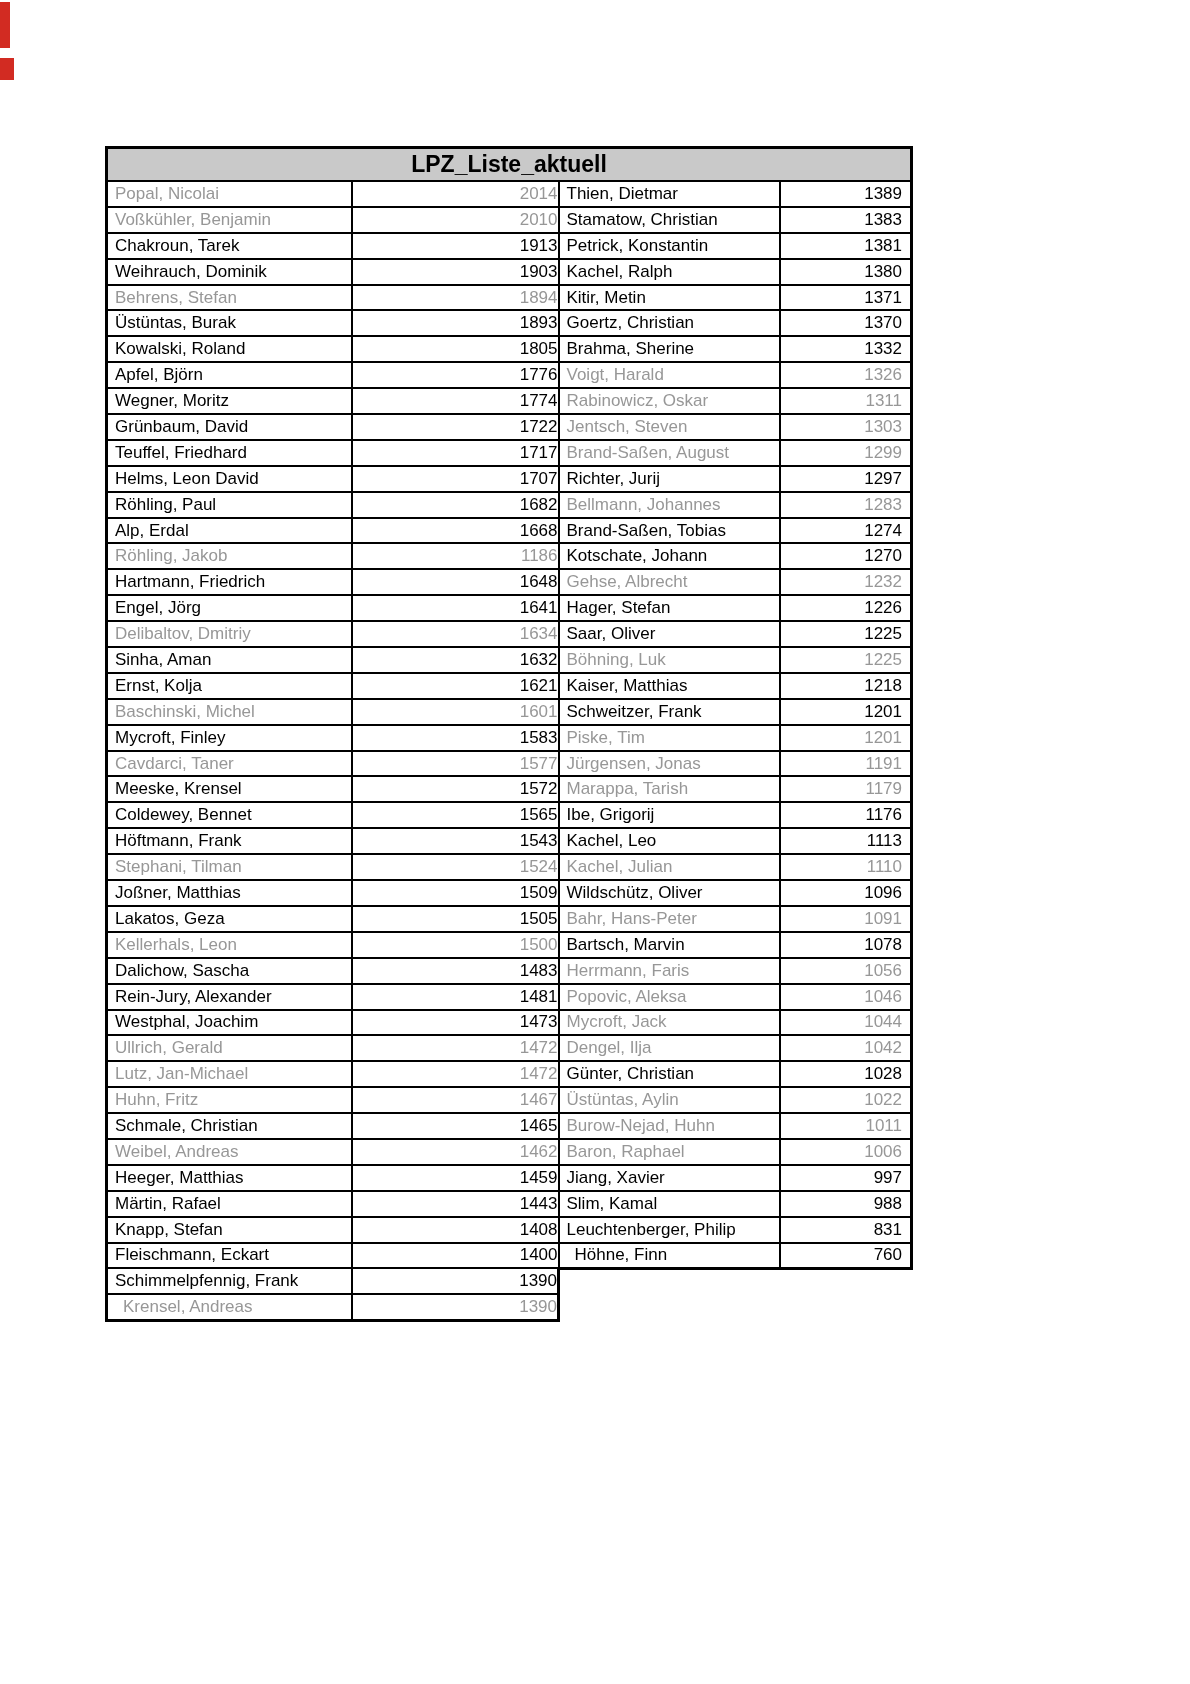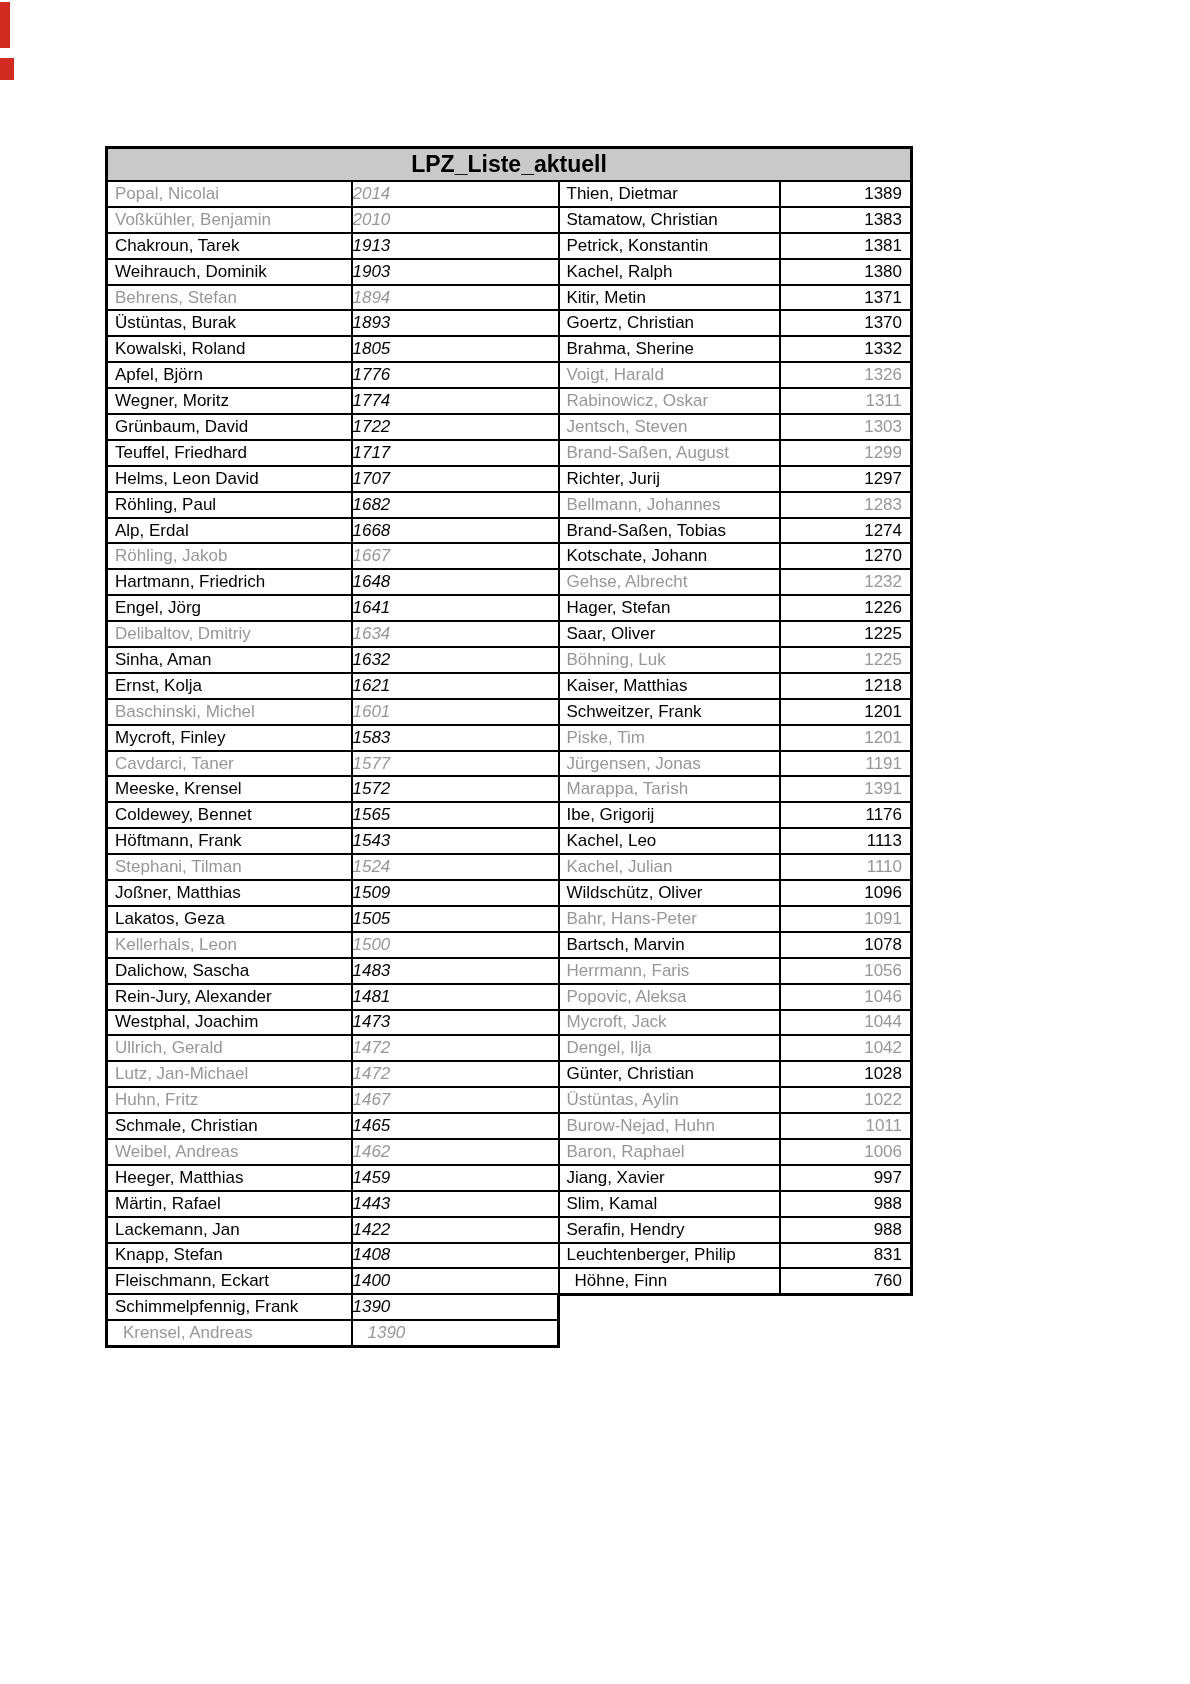--- a/index.html
+++ b/index.html
@@ -46,21 +46,21 @@
   td {
     border: 2px solid #000;
     font-size: 17px;
     color: #000;
     vertical-align: middle;
     padding: 0;
     overflow: hidden;
     white-space: nowrap;
   }
   td.name       { text-align: left;  padding-left: 7px; }
-  td.val-center { text-align: left; font-style: italic; }
+  td.val-center { text-align: right; }
   td.val-right  { text-align: right; padding-right: 8px; }
   td.dim        { color: #979797; }
   td.edge-l { border-left-width: 3px; border-radius: 12px; }
   td.edge-r { border-right-width: 3px; }
   td.edge-b { border-bottom-width: 3px; padding-left: 15px; }
 </style>
 </head>
 <body>
 
 <div id="page">
@@ -161,21 +161,21 @@
             <td class="val-right edge-r dim">1283</td>
           </tr>
           <tr>
             <td class="name edge-l">Alp, Erdal</td>
             <td class="val-center">1668</td>
             <td class="name">Brand-Saßen, Tobias</td>
             <td class="val-right edge-r">1274</td>
           </tr>
           <tr>
             <td class="name edge-l dim">Röhling, Jakob</td>
-            <td class="val-center dim">1667</td>
+            <td class="val-center dim">1186</td>
             <td class="name">Kotschate, Johann</td>
             <td class="val-right edge-r">1270</td>
           </tr>
           <tr>
             <td class="name edge-l">Hartmann, Friedrich</td>
             <td class="val-center">1648</td>
             <td class="name dim">Gehse, Albrecht</td>
             <td class="val-right edge-r dim">1232</td>
           </tr>
           <tr>
@@ -217,21 +217,21 @@
           <tr>
             <td class="name edge-l dim">Cavdarci, Taner</td>
             <td class="val-center dim">1577</td>
             <td class="name dim">Jürgensen, Jonas</td>
             <td class="val-right edge-r dim">1191</td>
           </tr>
           <tr>
             <td class="name edge-l">Meeske, Krensel</td>
             <td class="val-center">1572</td>
             <td class="name dim">Marappa, Tarish</td>
-            <td class="val-right edge-r dim">1391</td>
+            <td class="val-right edge-r dim">1179</td>
           </tr>
           <tr>
             <td class="name edge-l">Coldewey, Bennet</td>
             <td class="val-center">1565</td>
             <td class="name">Ibe, Grigorij</td>
             <td class="val-right edge-r">1176</td>
           </tr>
           <tr>
             <td class="name edge-l">Höftmann, Frank</td>
             <td class="val-center">1543</td>
@@ -316,26 +316,20 @@
             <td class="name">Jiang, Xavier</td>
             <td class="val-right edge-r">997</td>
           </tr>
           <tr>
             <td class="name edge-l">Märtin, Rafael</td>
             <td class="val-center">1443</td>
             <td class="name">Slim, Kamal</td>
             <td class="val-right edge-r">988</td>
           </tr>
           <tr>
-            <td class="name edge-l">Lackemann, Jan</td>
-            <td class="val-center">1422</td>
-            <td class="name">Serafin, Hendry</td>
-            <td class="val-right edge-r">988</td>
-          </tr>
-          <tr>
             <td class="name edge-l">Knapp, Stefan</td>
             <td class="val-center">1408</td>
             <td class="name">Leuchtenberger, Philip</td>
             <td class="val-right edge-r">831</td>
           </tr>
           <tr>
             <td class="name edge-l">Fleischmann, Eckart</td>
             <td class="val-center">1400</td>
             <td class="name edge-b">Höhne, Finn</td>
             <td class="val-right edge-r edge-b">760</td>

